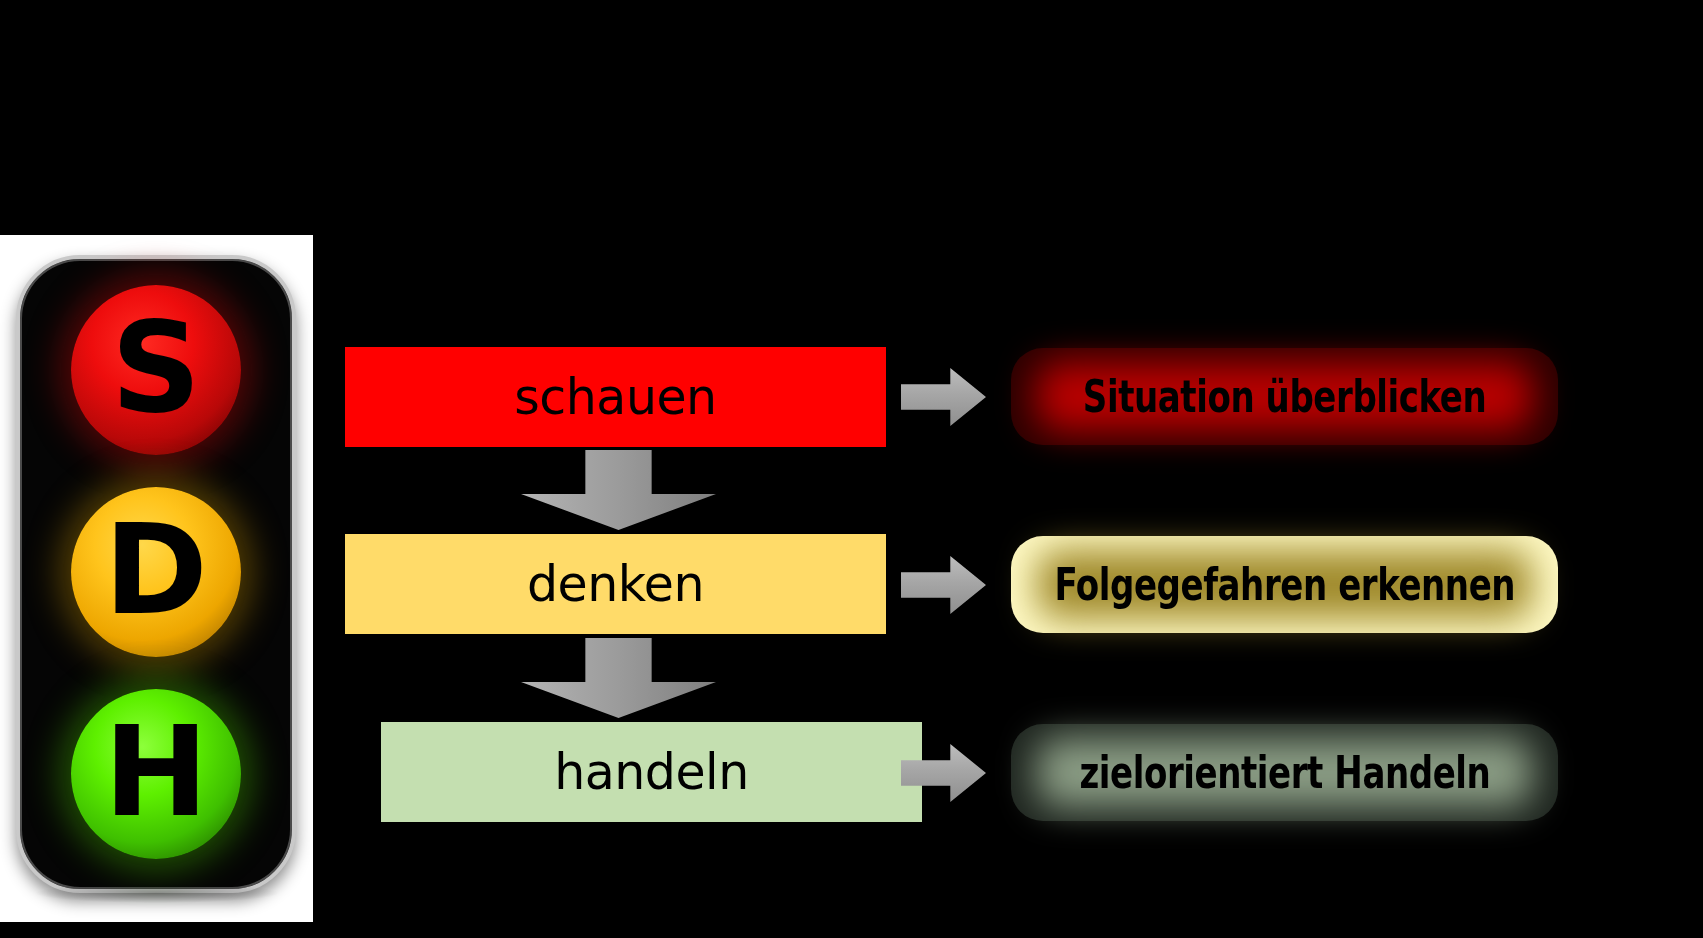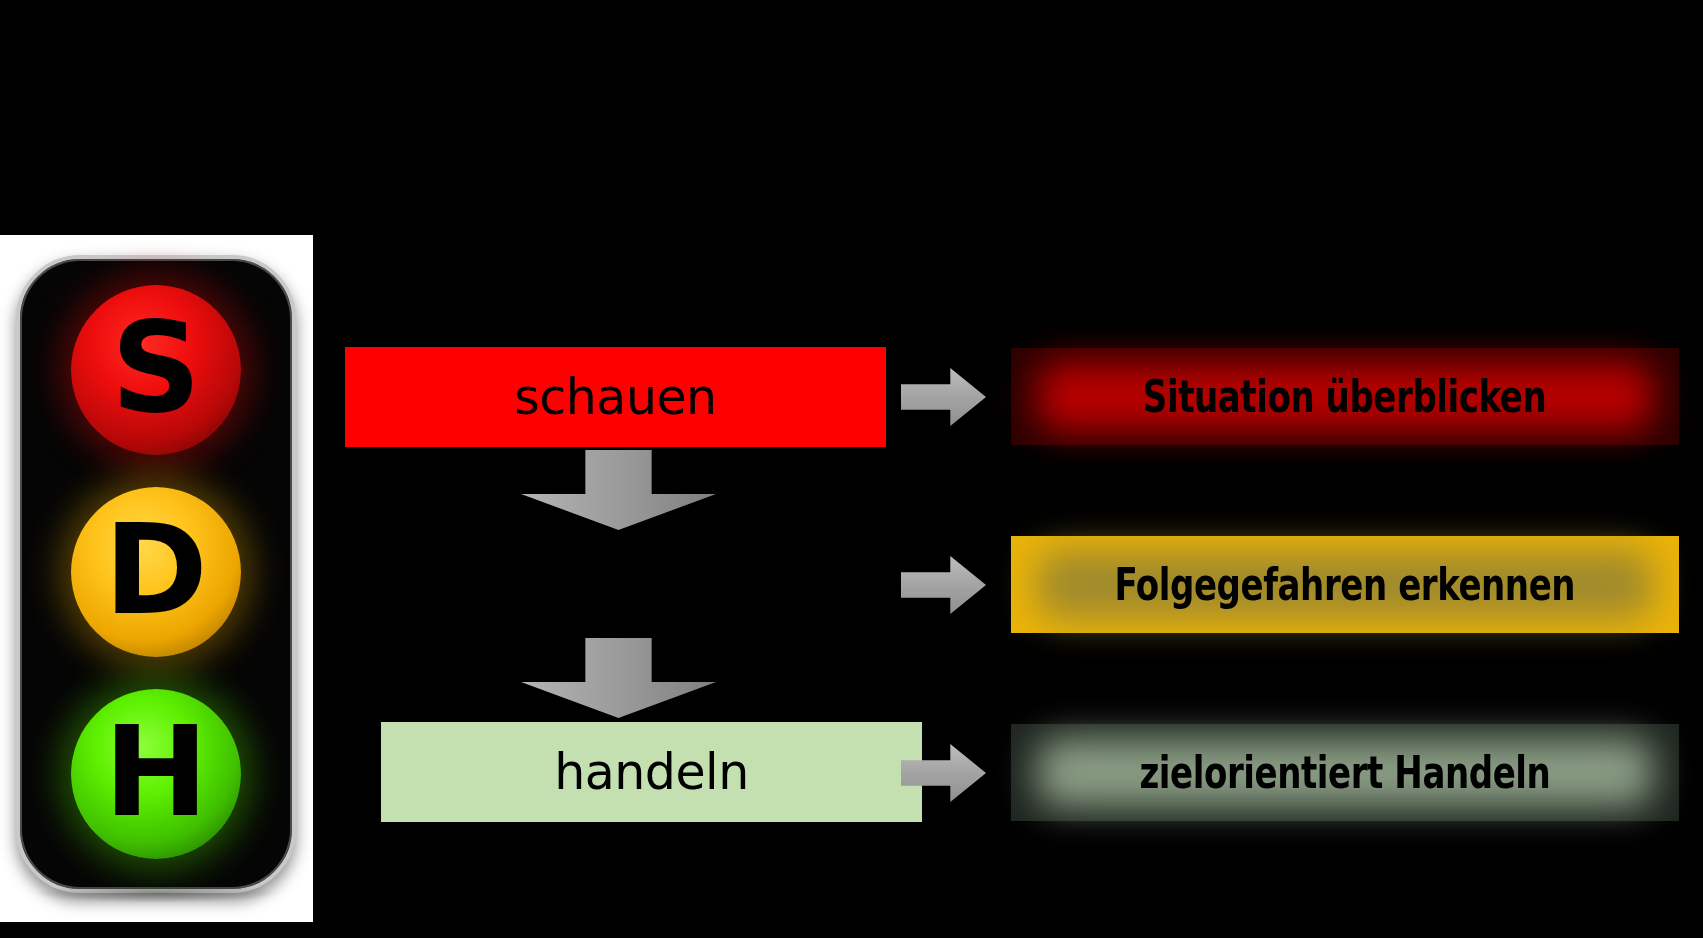--- a/index.html
+++ b/index.html
@@ -101,25 +101,26 @@
     letter-spacing: -0.5px;
   }
   .step-red    { top: 347px; background: #ff0000; }
   .step-yellow { top: 534px; background: #ffdb69; }
   .step-green  { top: 722px; background: #c4dfb0; margin-left: 36px; }
 
   
   .result-box {
     position: absolute;
     left: 1011px;
-    width: 668px;
+    width: 547px;
     height: 97px;
     display: flex;
     align-items: center;
     justify-content: center;
+    border-radius: 32px;
   }
   .result-box .label {
     font-family: "DejaVu Sans Condensed", "Liberation Sans Narrow", "DejaVu Sans", sans-serif;
     font-weight: bold;
     font-size: 44px;
     color: #000000;
     letter-spacing: -0.5px;
     position: relative;
     z-index: 2;
     transform: scaleX(0.86);
@@ -130,21 +131,21 @@
     left: 26px;
     top: 14px;
     right: 26px;
     bottom: 14px;
     border-radius: 22px;
     filter: blur(18px);
     z-index: 1;
   }
   .result-red   { top: 348px; background: #2c0000; }
   .result-red   .result-glow { background: #b80000; }
-  .result-amber { top: 536px; background: #eab308; }
+  .result-amber { top: 536px; background: #fef9c3; }
   .result-amber .result-glow { background: #a08a2c; }
   .result-olive { top: 724px; background: #1f2620; }
   .result-olive .result-glow { background: #8a9c84; }
 
   
   .arrow-right {
     position: absolute;
     width: 85px;
     height: 58px;
     left: 901px;
@@ -182,20 +183,23 @@
       <div class="lamp lamp-green">
         <span>H</span>
       </div>
     </div>
     <div class="tl-shadow"></div>
   </div>
 
   <div class="step-box step-red">
     <div class="label">schauen</div>
   </div>
+  <div class="step-box step-yellow">
+    <div class="label">denken</div>
+  </div>
   <div class="step-box step-green">
     <div class="label">handeln</div>
   </div>
 
   <div class="arrow-right ar-1"></div>
   <div class="arrow-right ar-2"></div>
   <div class="arrow-right ar-3"></div>
 
   <div class="arrow-down ad-1"></div>
   <div class="arrow-down ad-2"></div>

